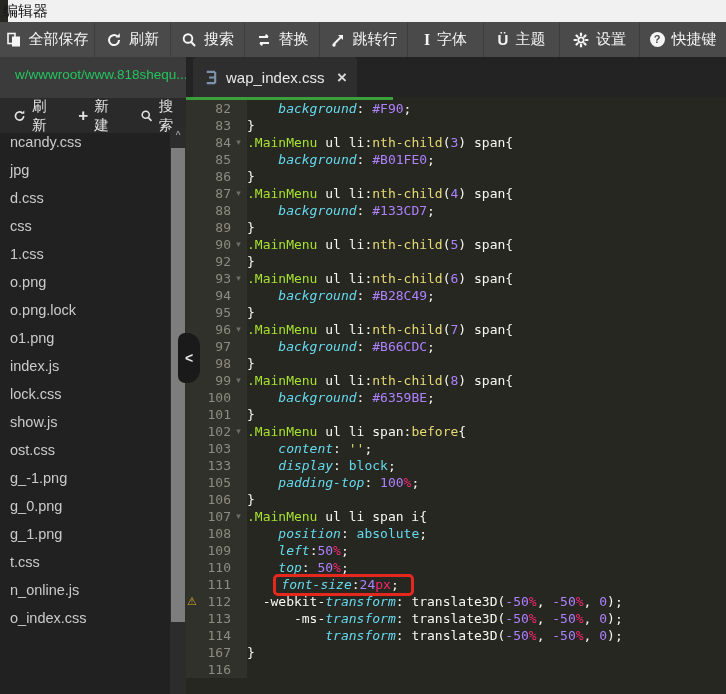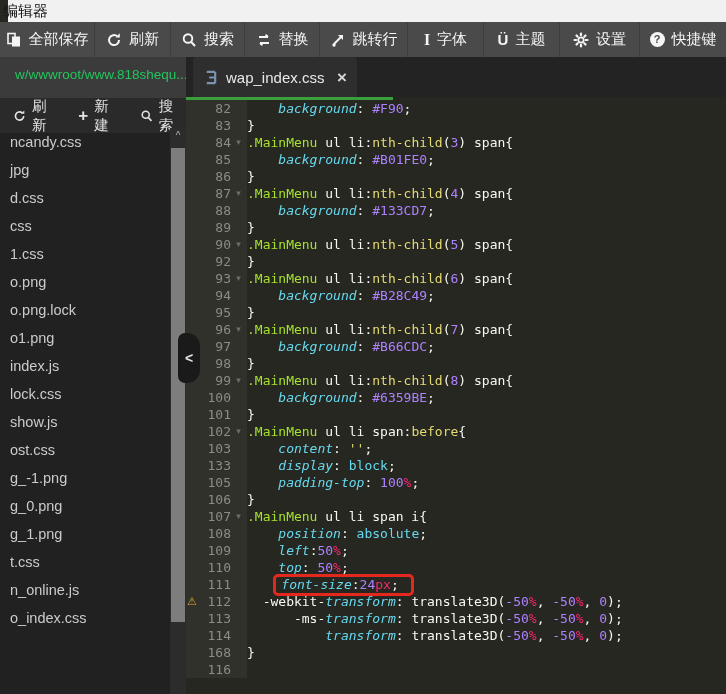--- a/index.html
+++ b/index.html
@@ -418,21 +418,21 @@
       </div>
       <div class="code-row">
         <div class="gutter">
           <span class="lineno">114</span>
           <span class="fold"></span>
         </div>
         <pre class="codeline"><span class="tk-pun">          </span><span class="tk-prp">transform</span><span class="tk-pun">: </span><span class="tk-pun">translate3D(</span><span class="tk-num">-50</span><span class="tk-unt">%</span><span class="tk-pun">, </span><span class="tk-num">-50</span><span class="tk-unt">%</span><span class="tk-pun">, </span><span class="tk-num">0</span><span class="tk-pun">);</span></pre>
       </div>
       <div class="code-row">
         <div class="gutter">
-          <span class="lineno">168</span>
+          <span class="lineno">167</span>
           <span class="fold"></span>
         </div>
         <pre class="codeline"><span class="tk-pun">}</span></pre>
       </div>
       <div class="code-row">
         <div class="gutter">
           <span class="lineno">116</span>
           <span class="fold"></span>
         </div>
         <pre class="codeline"></pre>

